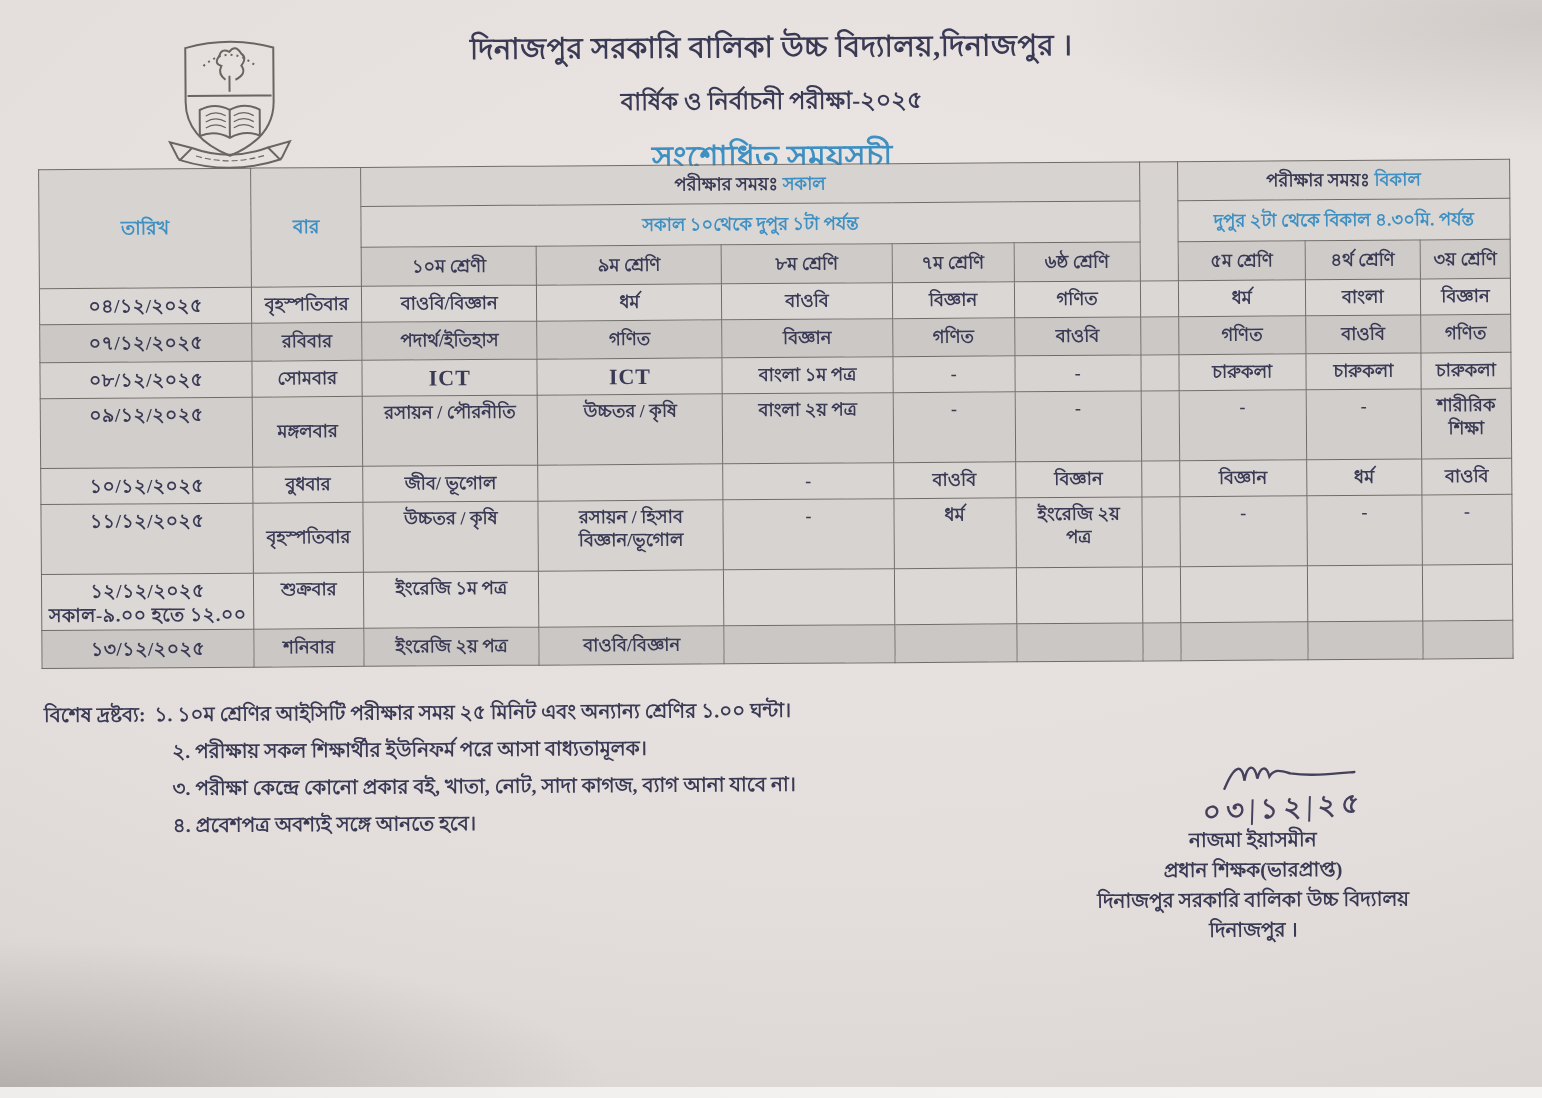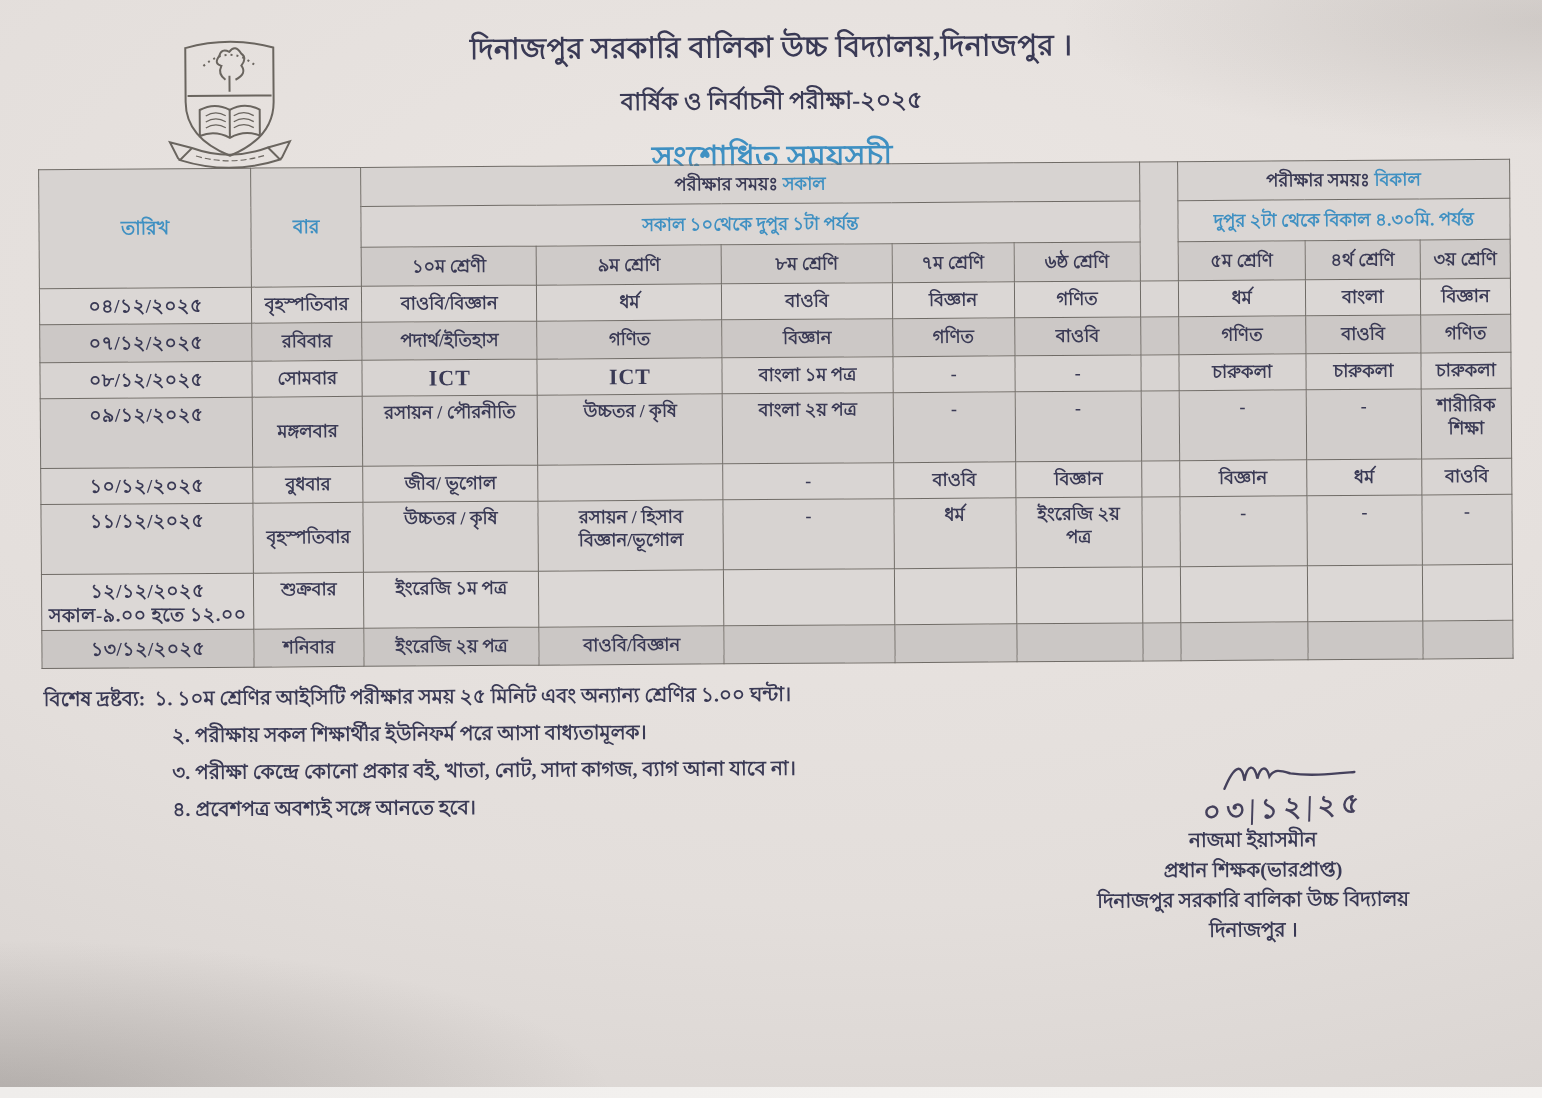--- a/index.html
+++ b/index.html
@@ -65,21 +65,21 @@
   .sched tbody tr:nth-child(6) td,
   .sched tbody tr:nth-child(7) td{vertical-align:top;padding-top:5px;}
   .sched tbody tr:nth-child(4) td:nth-child(2),
   .sched tbody tr:nth-child(6) td:nth-child(2){vertical-align:middle;padding-top:2px;}
   .sched tbody td:nth-child(1){font-size:19px;letter-spacing:.5px;}
   .sched tbody td.latin{font-size:22px;font-weight:700;letter-spacing:1px;}
 
   
   .notes{position:absolute;left:42px;top:676px;width:1000px;font-size:20px;font-weight:600;}
   .notes .row1{display:flex;align-items:baseline;line-height:37px;}
-  .notes .row1 .nh{margin-right:9px;white-space:nowrap;}
+  .notes .row1 .nh{margin-right:9px;white-space:nowrap;margin-top:16px;}
   .notes .item{line-height:37px;margin-left:128px;}
 
   
   .signature{position:absolute;left:1030px;top:762px;width:440px;text-align:center;font-weight:600;}
   .sig-script{position:relative;height:66px;}
   .sig-squiggle{position:absolute;left:188px;top:0;}
   .sig-date{
     position:absolute;left:170px;top:26px;width:220px;
     font-size:28px;color:#45415c;letter-spacing:5px;
     transform:rotate(-3deg) skewX(-5deg);text-align:left;

